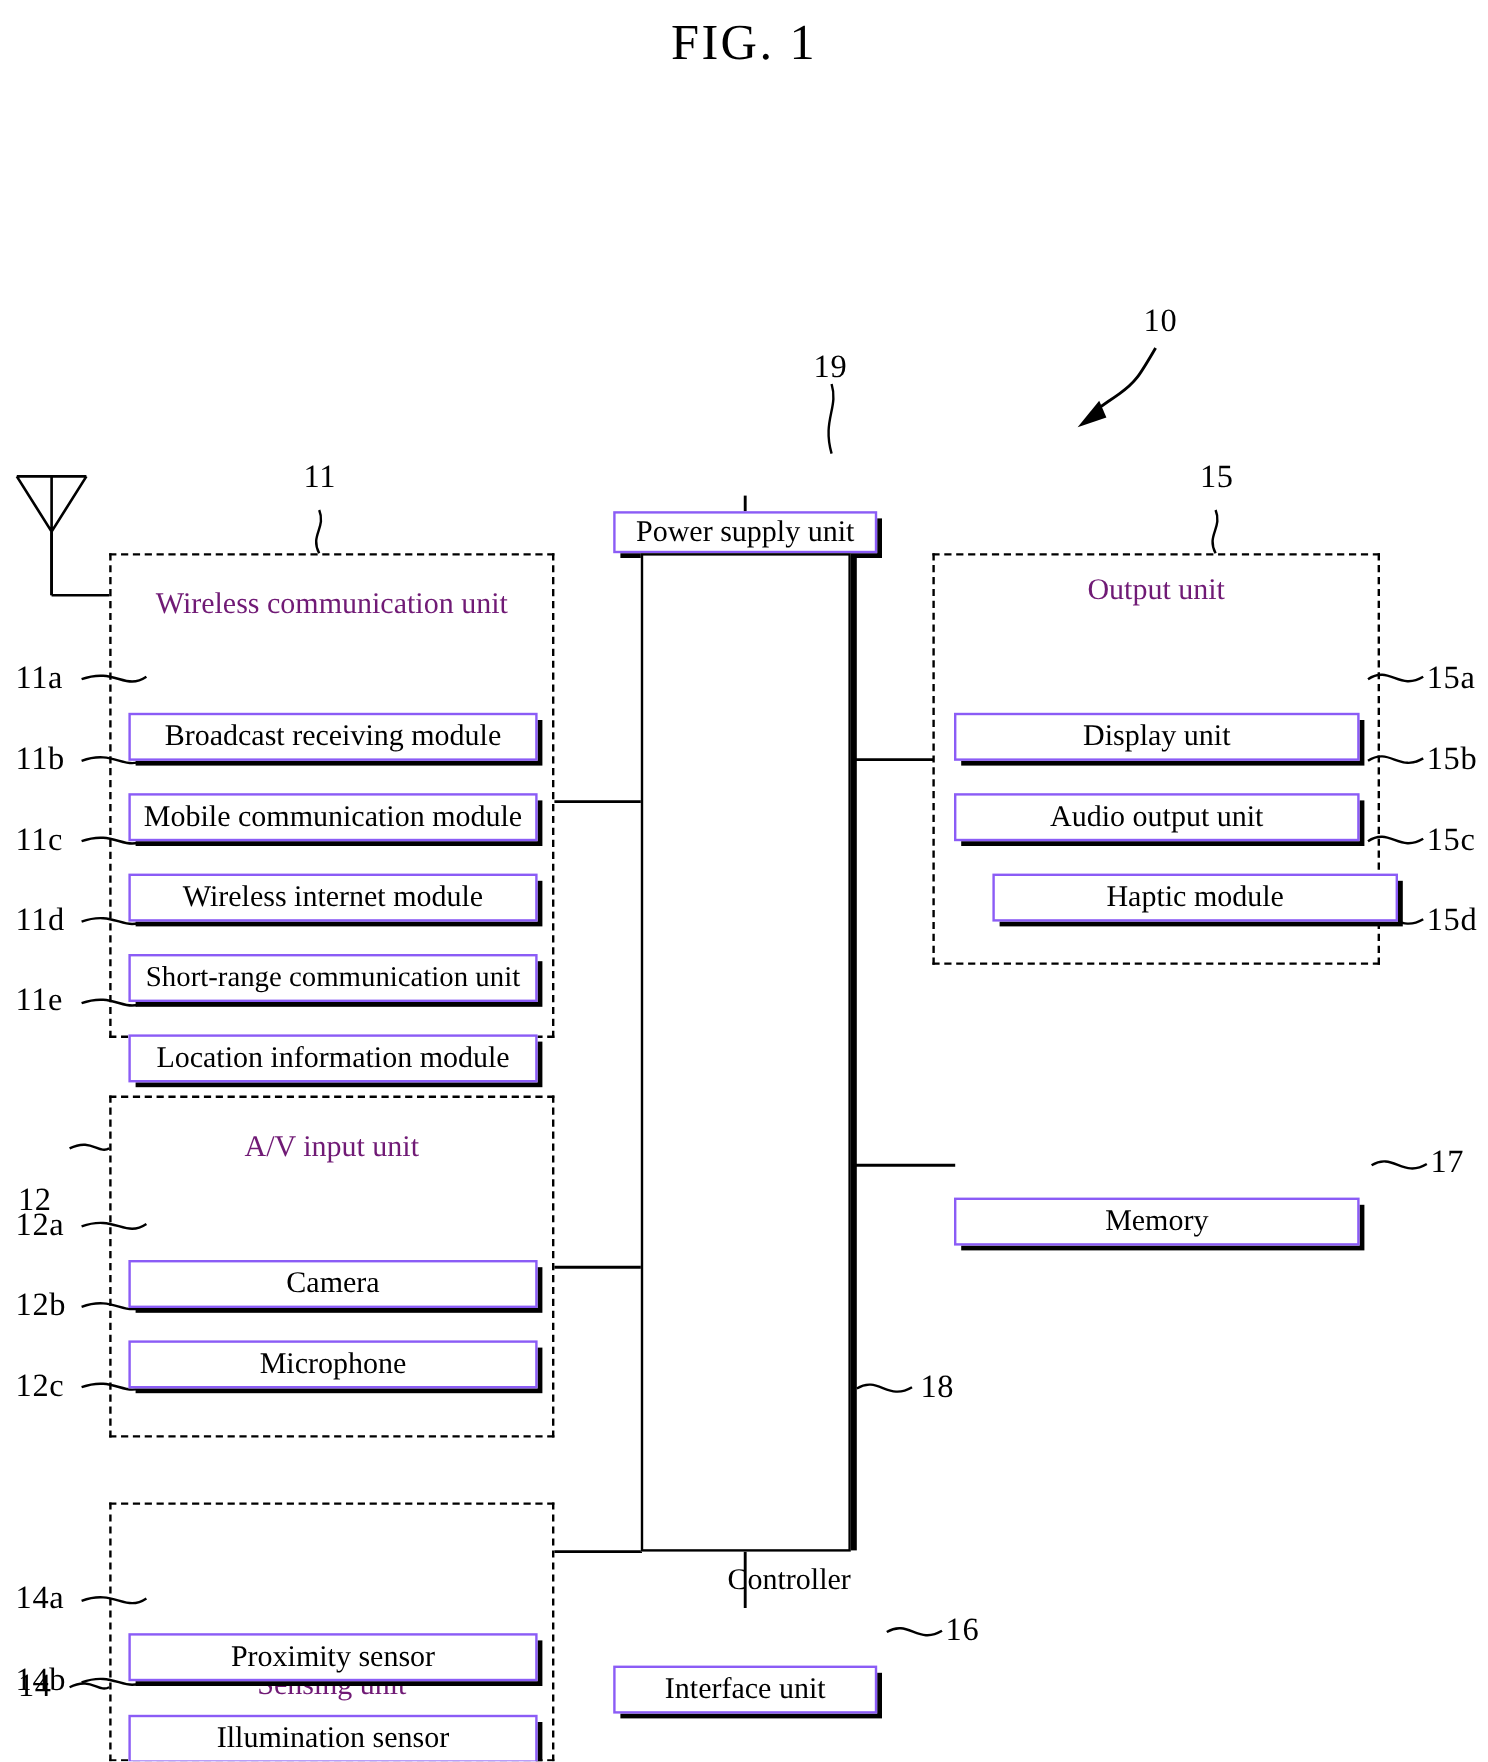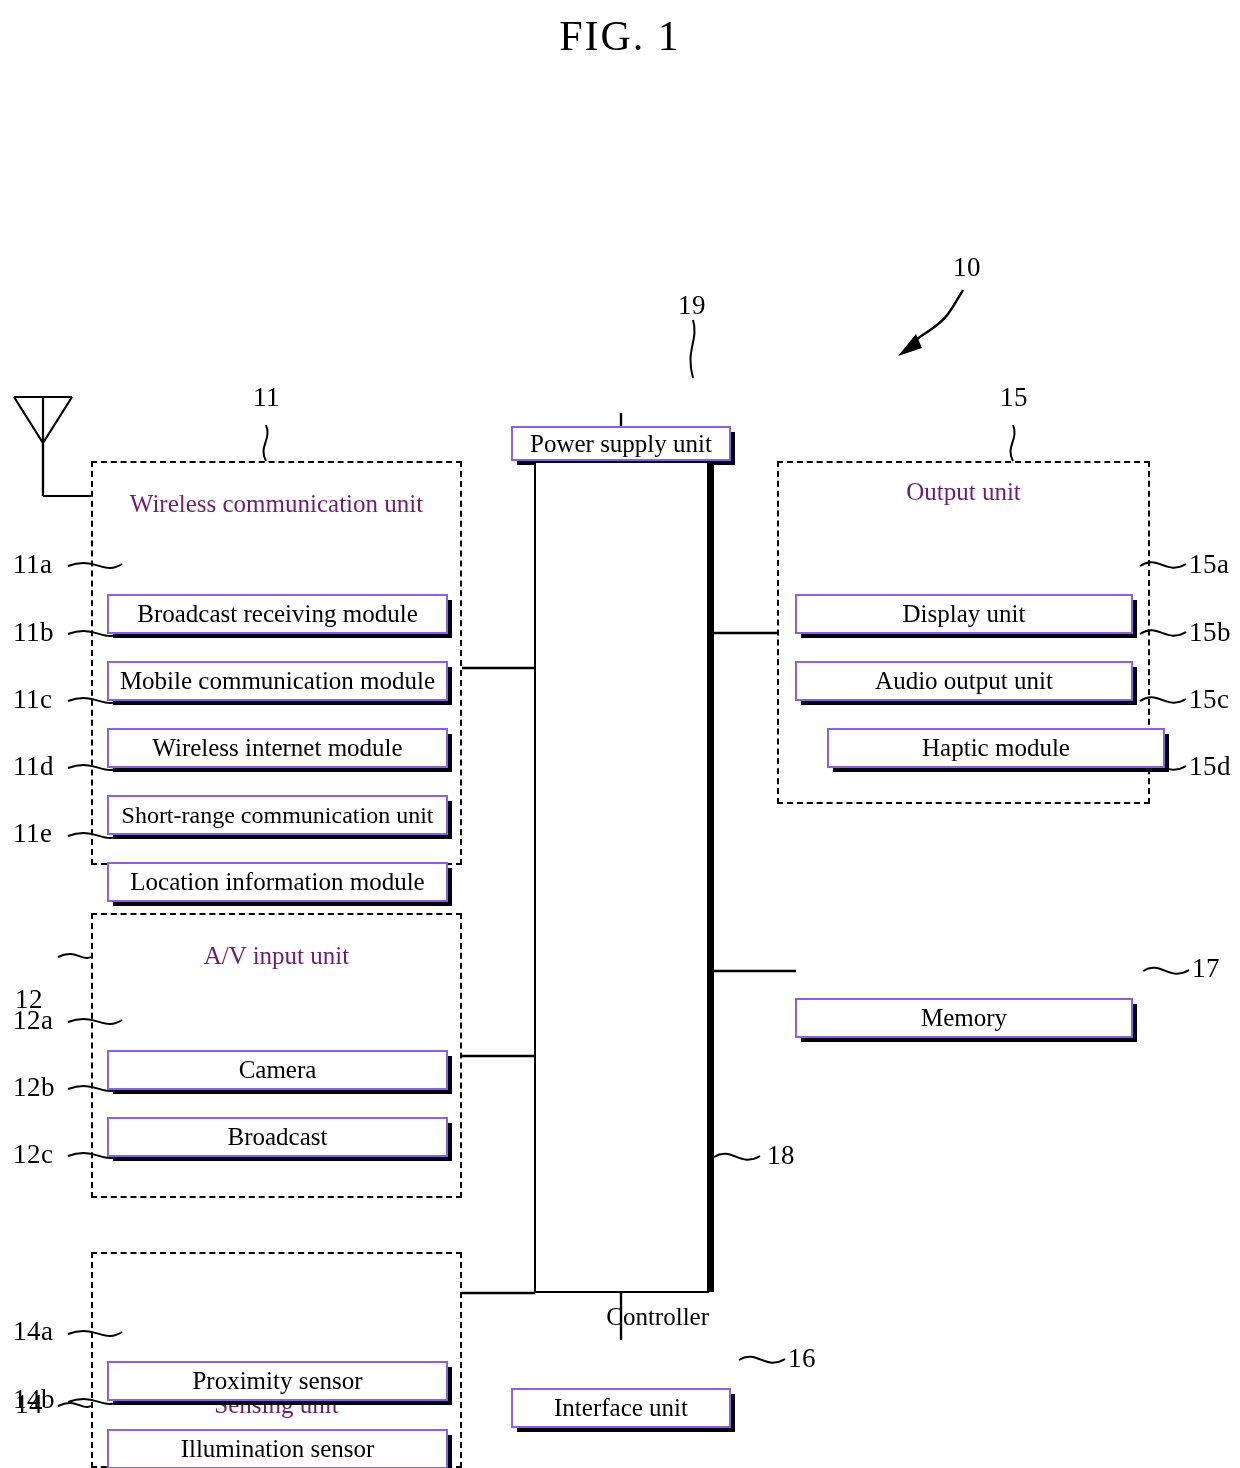--- a/index.html
+++ b/index.html
@@ -193,21 +193,21 @@
   <div class="group-box" style="left:91px; top:913px; width:371px; height:285px;"></div>
   <div class="group-title" style="left:91px; top:942px; width:371px;">A/V input unit</div>
   <div class="ref" style="left:15px; top:984px;">12</div>
 
   <div class="mod" style="left:107px; top:1002px; width:341px; height:40px;">
     <span>Camera</span>
   </div>
   <div class="ref" style="left:13px; top:1005px;">12a</div>
 
   <div class="mod" style="left:107px; top:1069px; width:341px; height:40px;">
-    <span>Broadcast</span>
+    <span>Microphone</span>
   </div>
   <div class="ref" style="left:13px; top:1072px;">12b</div>
 
   <div class="ref" style="left:13px; top:1139px;">12c</div>
 
   <div class="group-box" style="left:91px; top:1252px; width:371px; height:216px;"></div>
   <div class="group-title" style="left:91px; top:1391px; width:371px;">Sensing unit</div>
   <div class="ref" style="left:15px; top:1389px;">14</div>
 
   <div class="mod" style="left:107px; top:1313px; width:341px; height:40px;">

